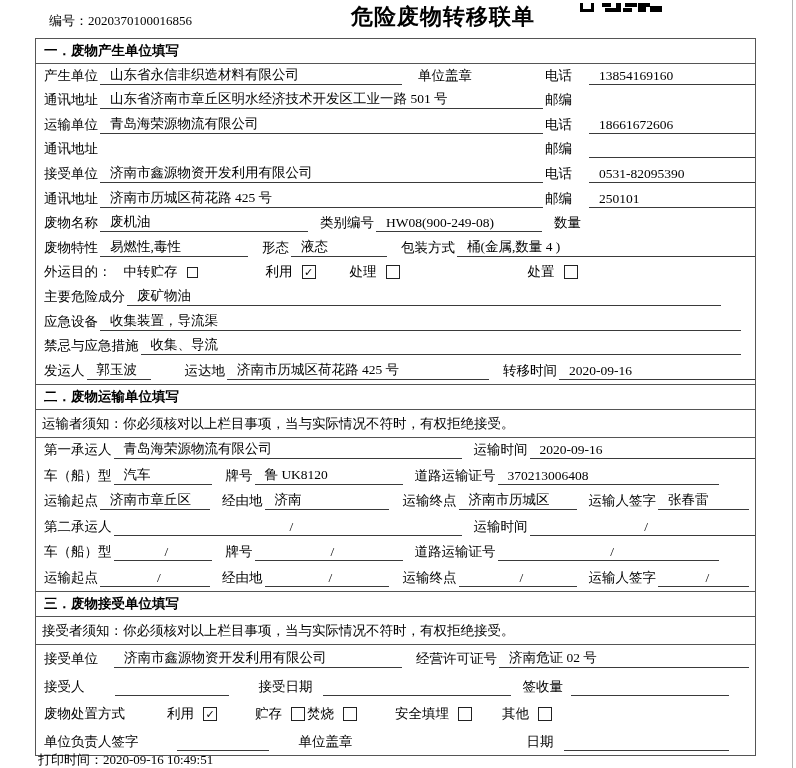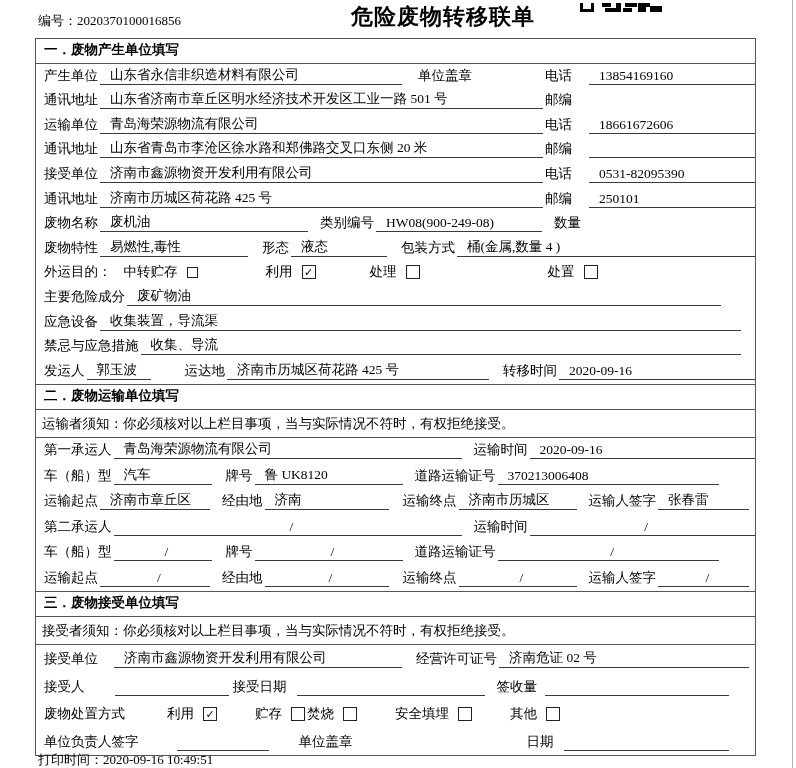--- a/index.html
+++ b/index.html
@@ -2,34 +2,34 @@
 <html><head>
 <meta charset="utf-8">
 <style>
   html,body { margin:0; padding:0; }
   body {
     width:796px; height:768px; background:#ffffff; color:#000;
     font-family:"Liberation Serif","DejaVu Serif",serif;
     font-size:13.5px; position:relative; overflow:hidden;
   }
   .page-edge { position:absolute; left:792px; top:0; width:1px; height:768px; background:#b5b5b5; }
-  .hdr-num { position:absolute; left:38px; top:12px; font-size:13px; white-space:nowrap; }
+  .hdr-num { position:absolute; left:49px; top:12px; font-size:13px; white-space:nowrap; }
   .doc-title {
     position:absolute; left:443px; top:2px; transform:translateX(-50%);
     font-size:22px; font-weight:bold; letter-spacing:1px; white-space:nowrap;
     font-family:"Liberation Sans","DejaVu Sans",sans-serif;
   }
   .qr { position:absolute; left:580px; top:0; }
   .form {
     position:absolute; left:35px; top:38px; width:721px;
     border:1px solid #555; box-sizing:border-box; background:#fff;
   }
   .sec-hdr {
     height:24px; line-height:24px; font-weight:bold; font-size:13.5px;
-    font-family:Liberation Mono, monospace;
+    font-family:Liberation Serif, serif;
     padding-left:8px; border-bottom:1px solid #555; white-space:nowrap;
   }
   .sec-hdr.mid { border-top:1px solid #555; }
   .notice { height:27px; line-height:27px; border-bottom:1px solid #555; padding-left:6px; white-space:nowrap; }
   .row { display:flex; align-items:flex-end; padding:0 0 4px 6px; box-sizing:border-box; }
   .s1 .row { height:24.6px; }
   .s2 .row { height:25.5px;justify-content:space-between; }
   .s3 .row { height:27.5px; }
   .lbl { white-space:nowrap; padding:0 2px; }
   .u { border-bottom:1px solid #3a3a3a; padding:0 2px 0 10px; white-space:nowrap; box-sizing:border-box; overflow:hidden; }
@@ -98,21 +98,20 @@
       <span class="lbl">运输单位</span>
       <span class="u" style="width:443px">青岛海荣源物流有限公司</span>
       <span class="rgt">
           <span class="lbl">电话</span>
           <span class="u">18661672606</span>
         </span>
     </div>
 
     <div class="row">
       <span class="lbl">通讯地址</span>
-      <span class="u" style="width:443px">山东省青岛市李沧区徐水路和郑佛路交叉口东侧 20 米</span>
       <span class="rgt">
           <span class="lbl">邮编</span>
           <span class="u"></span>
         </span>
     </div>
 
     <div class="row">
       <span class="lbl">接受单位</span>
       <span class="u" style="width:443px">济南市鑫源物资开发利用有限公司</span>
       <span class="rgt">
@@ -146,21 +145,21 @@
       <span class="lbl" style="margin-left:12px">包装方式</span>
       <span class="u grow">桶(金属,数量  4 )</span>
     </div>
 
     <div class="row">
       <span class="lbl">外运目的：</span>
       <span class="lbl" style="margin-left:8px">中转贮存</span>
       <span class="cb small"></span>
       <span class="lbl" style="margin-left:66px">利用</span>
       <span class="cb">✓</span>
-      <span class="lbl" style="margin-left:52px">处理</span>
+      <span class="lbl" style="margin-left:32px">处理</span>
       <span class="cb"></span>
       <span class="lbl" style="margin-left:126px">处置</span>
       <span class="cb"></span>
     </div>
 
     <div class="row">
       <span class="lbl">主要危险成分</span>
       <span class="u grow" style="margin-right:34px">废矿物油</span>
     </div>
 
@@ -250,37 +249,37 @@
     <div class="row">
       <span class="lbl">接受单位</span>
       <span class="u" style="width:288px;margin-left:14px">济南市鑫源物资开发利用有限公司</span>
       <span class="lbl" style="margin-left:12px">经营许可证号</span>
       <span class="u grow" style="margin-right:6px">济南危证 02 号</span>
     </div>
 
     <div class="row">
       <span class="lbl">接受人</span>
       <span class="u" style="width:114px;margin-left:28px"></span>
-      <span class="lbl" style="margin-left:2px">接受日期</span>
+      <span class="lbl" style="margin-left:28px">接受日期</span>
       <span class="u" style="width:188px;margin-left:8px"></span>
       <span class="lbl" style="margin-left:10px">签收量</span>
       <span class="u grow" style="margin-right:26px;margin-left:6px"></span>
     </div>
 
     <div class="row">
       <span class="lbl">废物处置方式</span>
       <span class="lbl" style="margin-left:38px">利用</span>
       <span class="cb">✓</span>
       <span class="lbl" style="margin-left:36px">贮存</span>
       <span class="cb"></span>
       <span class="lbl" style="">焚烧</span>
       <span class="cb"></span>
       <span class="lbl" style="margin-left:36px">安全填埋</span>
       <span class="cb"></span>
-      <span class="lbl" style="margin-left:36px">其他</span>
+      <span class="lbl" style="margin-left:28px">其他</span>
       <span class="cb"></span>
     </div>
 
     <div class="row">
       <span class="lbl">单位负责人签字</span>
       <span class="u" style="width:92px;margin-left:36px"></span>
       <span class="lbl" style="margin-left:28px">单位盖章</span>
       <span class="lbl" style="margin-left:170px">日期</span>
       <span class="u grow" style="margin-right:26px;margin-left:8px"></span>
     </div>

